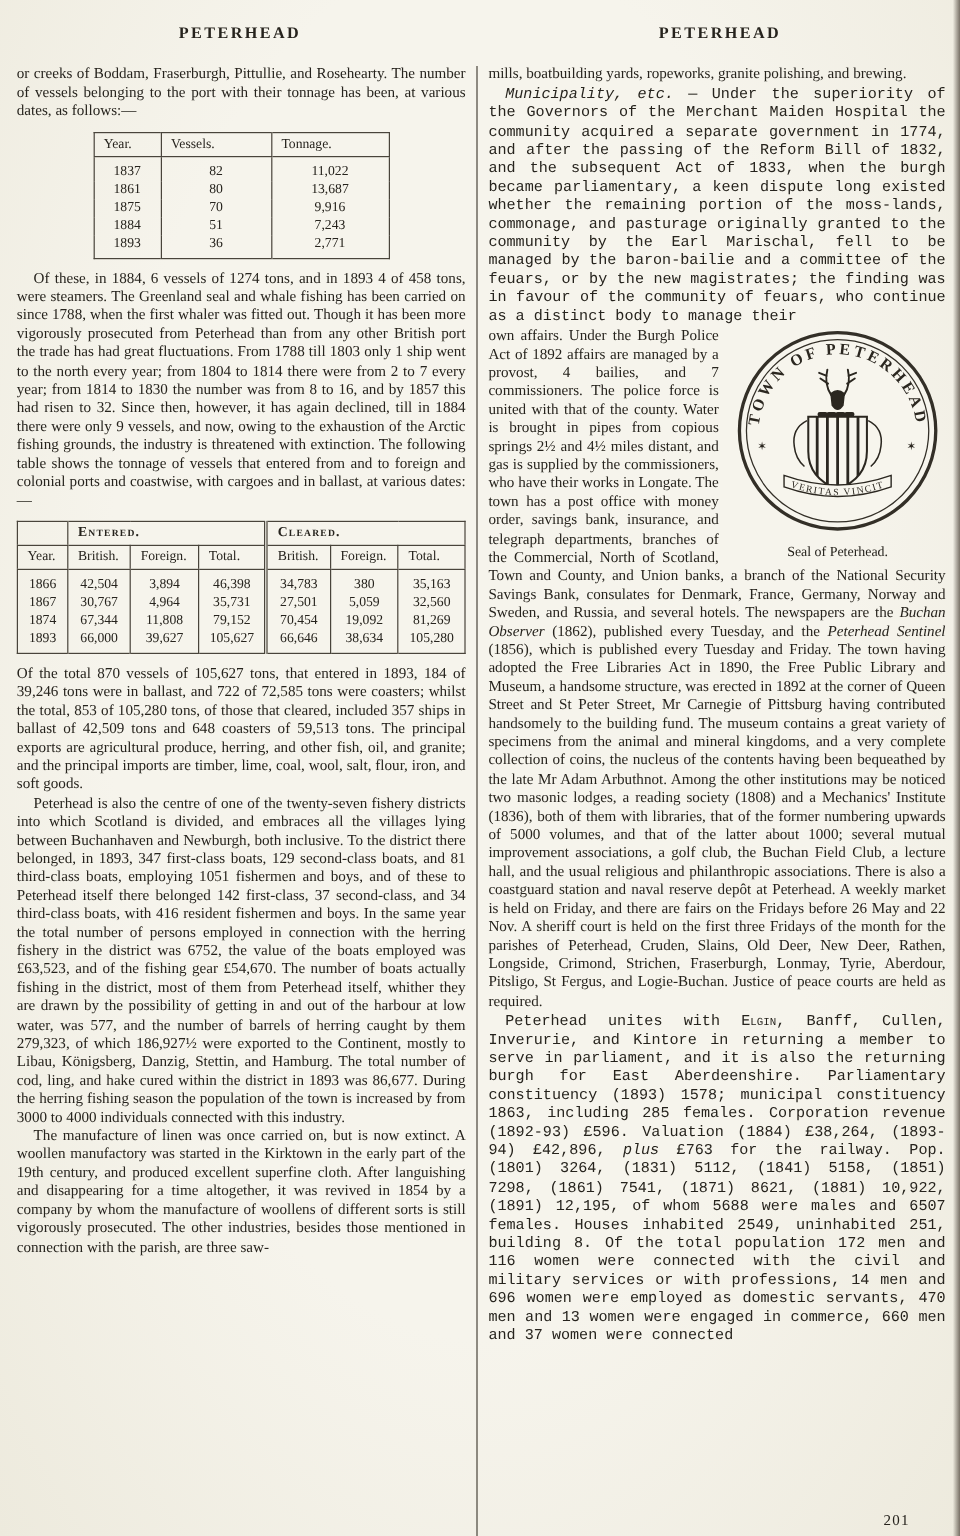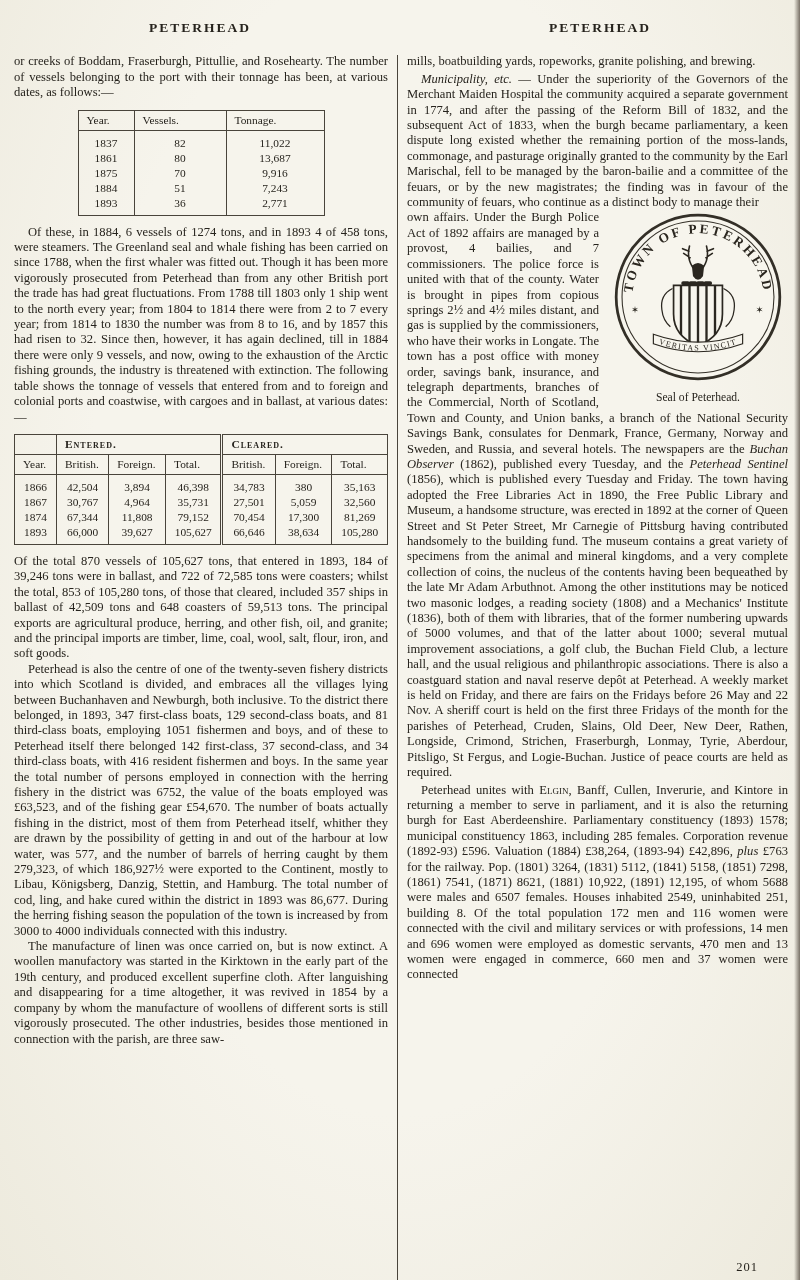--- a/index.html
+++ b/index.html
@@ -15,21 +15,21 @@
     background:linear-gradient(to right, rgba(0,0,0,0), rgba(55,45,35,0.65)); }
   .header-row { display:flex; padding-top:20px; }
   .running-head { width:50%; text-align:center; font-weight:bold; font-size:13.5px; letter-spacing:2px; }
   .columns { display:flex; align-items:flex-start; padding:7px 12px 0 14px;margin-top:12px; }
   .col { text-align:justify; }
   .col.left { width:374px; }
   .divider { width:1px; min-height:1236px; background:#49443b; margin:1px 9px 0 9px; }
   .col.right { flex:1; }
   .para { margin:0; }
   .para.indent { text-indent:14px; }
-  .gap-top { margin-top:2px; }
+  .gap-top { margin-top:2px;font-family:Liberation Mono, monospace; }
 
   .datatable { border-collapse:collapse; border:1px solid #49443b; margin:9px auto; font-size:11.4px; line-height:14px; color:#26231d; }
   .datatable th { font-weight:normal; padding:2px 8px 3px; border-bottom:1px solid #49443b; }
   .datatable th + th, .datatable td + td { border-left:1px solid #49443b; }
   .datatable td { text-align:center; padding:0 8px 1px; }
   .datatable tbody tr:first-child td { padding-top:5px; }
   .datatable tbody tr:last-child td { padding-bottom:5px; }
   .t1 th:nth-child(1){ width:56px; } .t1 th:nth-child(2){ width:92px; } .t1 th:nth-child(3){ width:98px; }
   .t2 { width:100%; }
   .t2 .grp { font-variant:small-caps; letter-spacing:1px;font-weight:bold; }
@@ -132,21 +132,21 @@
               <td>27,501</td>
               <td>5,059</td>
               <td>32,560</td>
             </tr>
             <tr>
               <td>1874</td>
               <td>67,344</td>
               <td>11,808</td>
               <td>79,152</td>
               <td>70,454</td>
-              <td>17,300</td>
+              <td>19,092</td>
               <td>81,269</td>
             </tr>
             <tr>
               <td>1893</td>
               <td>66,000</td>
               <td>39,627</td>
               <td>105,627</td>
               <td>66,646</td>
               <td>38,634</td>
               <td>105,280</td>

